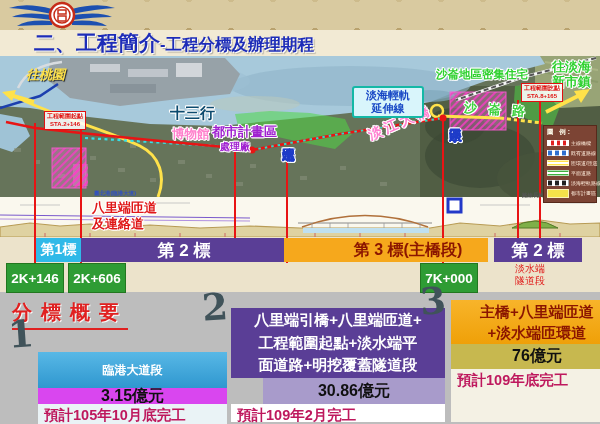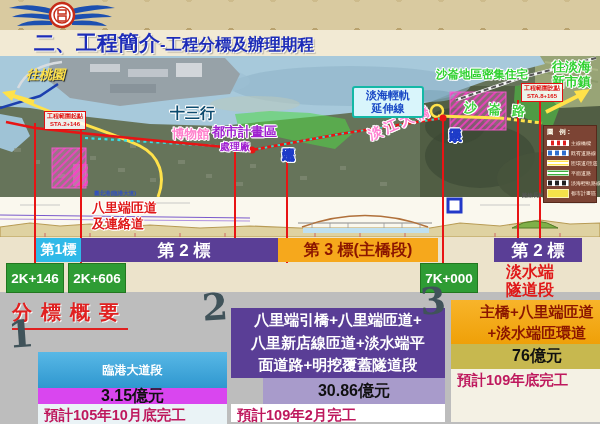--- a/index.html
+++ b/index.html
@@ -51,21 +51,21 @@
 
   
   .strip{position:absolute;left:0;top:197px;width:600px;height:40px;z-index:2;}
   .striplabel{position:absolute;z-index:10;color:#e01818;font-weight:bold;font-size:13px;line-height:1.15;}
 
   
   .seg{position:absolute;top:238px;height:24px;z-index:7;display:flex;align-items:center;justify-content:center;
        font-weight:bold;white-space:nowrap;}
   .chain{position:absolute;top:263px;height:30px;z-index:7;background:#2e9c34;color:#fff;font-weight:bold;
          font-size:13.5px;display:flex;align-items:center;justify-content:center;border:1px solid #22771f;box-sizing:border-box;}
-  .tunnelnote{position:absolute;z-index:8;color:#e01818;font-weight:bold;font-size:16px;line-height:1.15;text-align:center;}
+  .tunnelnote{position:absolute;z-index:8;color:#e01818;font-weight:normal;font-size:10px;line-height:1.15;text-align:center;}
 
   
   .panel{position:absolute;left:0;top:292px;width:600px;height:132px;background:#bdbdbd;z-index:3;}
   .sumtitle{position:absolute;left:12px;top:299px;z-index:9;color:#e02020;font-size:20px;font-weight:bold;
             letter-spacing:9px;border-bottom:2.5px solid #e02020;padding-bottom:2px;
             text-shadow:1px 1px 0 rgba(255,255,255,.9);}
   .bignum{position:absolute;z-index:9;color:#40535a;font-family:"DejaVu Serif",serif;font-weight:bold;
           font-size:37px;line-height:1;transform:rotate(-4deg);}
   .sbox{position:absolute;z-index:8;padding-left:31px;}
   .shead{display:flex;flex-direction:column;align-items:center;justify-content:center;font-weight:bold;text-align:center;}
@@ -273,21 +273,21 @@
   <div class="vline" style="left:34px;top:123px;height:140px;"></div>
   <div class="vline" style="left:80px;top:130px;height:133px;"></div>
   <div class="vline" style="left:234px;top:146px;height:92px;"></div>
   <div class="vline" style="left:286px;top:152px;height:111px;"></div>
   <div class="vline" style="left:442px;top:116px;height:147px;"></div>
   <div class="vline" style="left:517px;top:100px;height:140px;"></div>
   <div class="vline" style="left:539px;top:98px;height:142px;"></div>
 
   <div class="seg" style="left:36px;width:45px;background:#2fb9e8;color:#fff;font-size:14px;">第1標</div>
   <div class="seg" style="left:81px;width:206px;background:#5a3e96;color:#fff;font-size:17px;">第 2 標</div>
-  <div class="seg" style="left:278px;width:160px;background:#f6a81c;color:#8b1500;font-size:16px;">第 3 標(主橋段)</div>
+  <div class="seg" style="left:284px;width:160px;background:#f6a81c;color:#8b1500;font-size:16px;padding-left:44px;">第 3 標(主橋段)</div>
   <div class="seg" style="left:494px;width:88px;background:#5a3e96;color:#fff;font-size:17px;">第 2 標</div>
 
   <div class="chain" style="left:6px;width:58px;">2K+146</div>
   <div class="chain" style="left:68px;width:58px;">2K+606</div>
   <div class="chain" style="left:420px;width:58px;">7K+000</div>
   <div class="tunnelnote" style="left:500px;top:263px;width:60px;">
     <div>淡水端</div>
     <div>隧道段</div>
   </div>
 
@@ -300,21 +300,21 @@
       <div>臨港大道段</div>
     </div>
     <div class="scost" style="height:16px;background:#d946ef;">3.15億元</div>
     <div class="sdue" style="height:18px;background:#eaf3f6;">預計105年10月底完工</div>
   </div>
 
   <div class="bignum" style="left:202px;top:289px;">2</div>
   <div class="sbox" style="left:200px;top:308px;width:214px;">
     <div class="shead" style="height:70px;background:#5a3e96;color:#fff;font-size:15px;line-height:1.5;">
       <div>八里端引橋+八里端匝道+</div>
-      <div>八里新店線匝道+淡水端平</div>
+      <div>工程範圍起點+淡水端平</div>
       <div>面道路+明挖覆蓋隧道段</div>
     </div>
     <div class="scost" style="height:26px;background:#a89bcb;margin-left:32px;">30.86億元</div>
     <div class="sdue" style="height:14px;background:#ffffff;">預計109年2月完工</div>
   </div>
 
   <div class="bignum" style="left:420px;top:283px;">3</div>
   <div class="sbox" style="left:420px;top:300px;width:172px;">
     <div class="shead" style="height:44px;background:linear-gradient(#f8b42a,#efa008);color:#8b1500;font-size:15px;line-height:1.4;">
       <div>主橋+八里端匝道</div>

